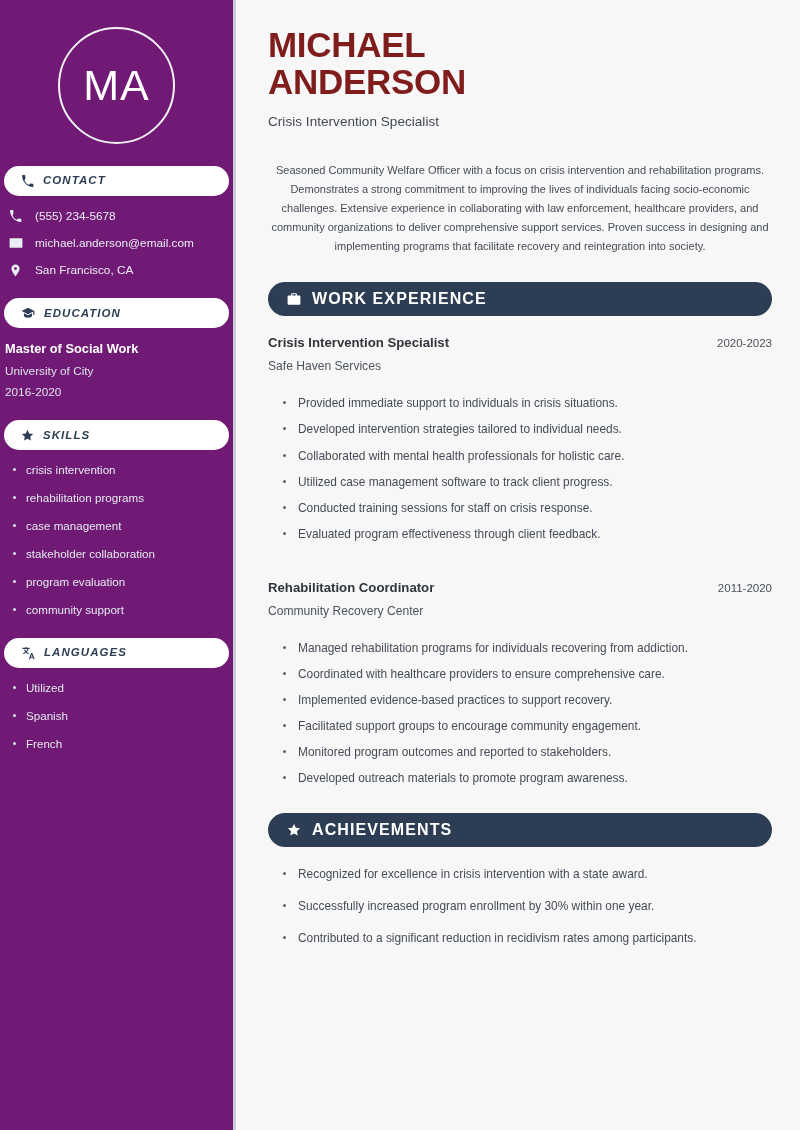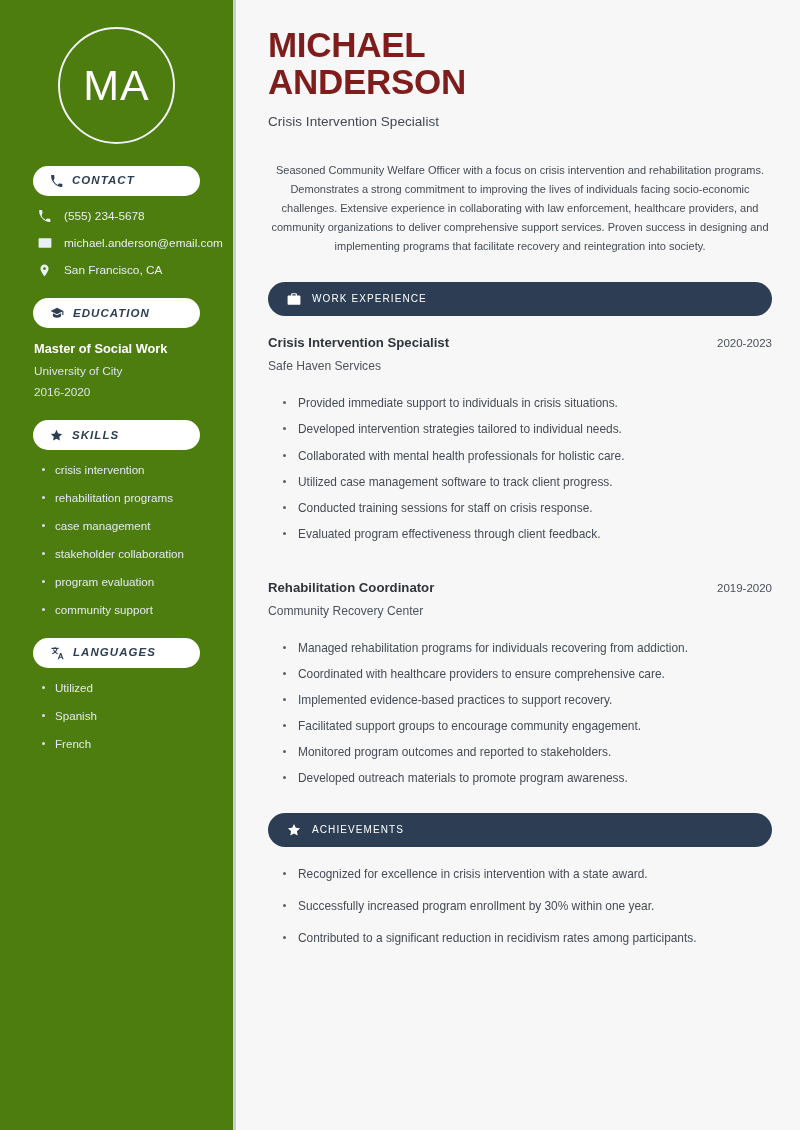--- a/index.html
+++ b/index.html
@@ -21,23 +21,23 @@
     width: 800px;
     height: 1130px;
     display: flex;
     background: #f7f7f8;
   }
 
   
   .sidebar {
     width: 236px;
     flex: 0 0 236px;
-    background: #4d7c0f;
+    background: #701a75;
     color: #ffffff;
-    padding: 0 33px;
+    padding: 0 4px;
     border-right: 3px solid #c9ced6;
     position: relative;
   }
 
   .avatar-wrap {
     display: flex;
     justify-content: center;
     padding-top: 27px;
     padding-bottom: 22px;
   }
@@ -172,22 +172,22 @@
     border-radius: 22px;
     height: 34px;
     display: flex;
     align-items: center;
     gap: 11px;
     padding: 0 19px;
     margin-top: 27px;
     margin-bottom: 19px;
   }
   .bar-label {
-    font-size: 10px;
-    font-weight: normal;
+    font-size: 16px;
+    font-weight: bold;
     letter-spacing: 1.1px;
     text-transform: uppercase;
     line-height: 1;
     text-align: center;
   }
   .bar .ico { display: flex; align-items: center; }
   .bar .ico svg { display: block; }
 
   .job { margin-bottom: 5px; }
   .job-head {
@@ -379,21 +379,21 @@
         <li class="main-li">Conducted training sessions for staff on crisis response.</li>
         <li class="main-li">Evaluated program effectiveness through client feedback.</li>
       </ul>
     </section>
 
     <div class="job-gap"></div>
 
     <section class="job">
       <div class="job-head">
         <span class="job-role">Rehabilitation Coordinator</span>
-        <span class="job-dates">2019-2020</span>
+        <span class="job-dates">2011-2020</span>
       </div>
       <div class="job-org">Community Recovery Center</div>
       <ul class="main-ul">
         <li class="main-li">Managed rehabilitation programs for individuals recovering from addiction.</li>
         <li class="main-li">Coordinated with healthcare providers to ensure comprehensive care.</li>
         <li class="main-li">Implemented evidence-based practices to support recovery.</li>
         <li class="main-li">Facilitated support groups to encourage community engagement.</li>
         <li class="main-li">Monitored program outcomes and reported to stakeholders.</li>
         <li class="main-li">Developed outreach materials to promote program awareness.</li>
       </ul>

